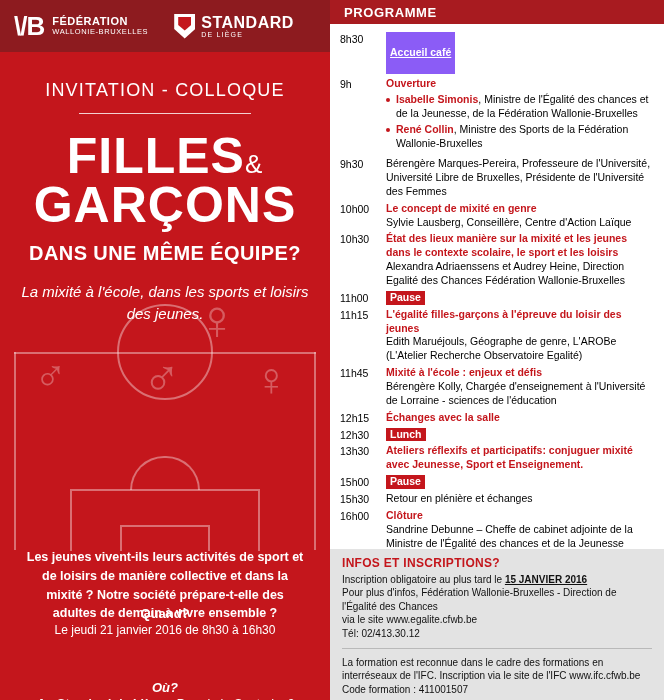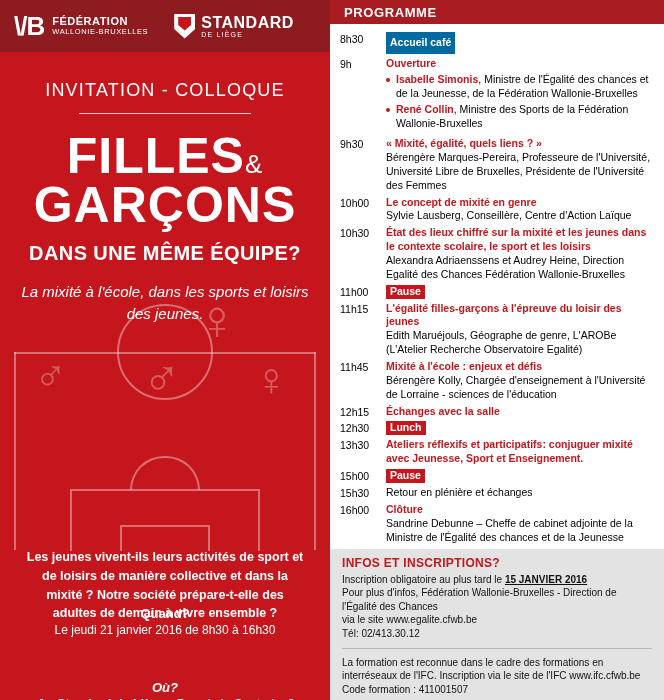--- a/index.html
+++ b/index.html
@@ -221,50 +221,49 @@
       </div>
       <div class="val">4000 Sclessin</div>
     </div>
   </div>
 
   <div class="right">
     <div class="prog-header">PROGRAMME</div>
     <div class="prog-body" id="programme-list">
         <div class="row">
           <div class="time">8h30</div>
-          <div class="entry"><div class="bold" style="background: #0369a1; color: rgb(255, 255, 255); display: inline-block; padding: 4px 4px;">Accueil café</div></div>
+          <div class="entry"><div class="bold" style="background: #8b5cf6; color: rgb(255, 255, 255); display: inline-block; padding: 14px 4px; text-decoration: underline;">Accueil café</div></div>
         </div>
         <div class="row">
           <div class="time">9h</div>
           <div class="entry">
             <div class="hl">Ouverture</div>
             <ul class="bullets">
               <li><span class="hl">Isabelle Simonis</span><span>, Ministre de l'Égalité des chances et de la Jeunesse, de la Fédération Wallonie-Bruxelles</span></li>
               <li><span class="hl">René Collin</span><span>, Ministre des Sports de la Fédération Wallonie-Bruxelles</span></li>
             </ul>
           </div>
         </div>
         <div class="row">
           <div class="time">9h30</div>
           <div class="entry">
-            <div class="hl">« Mixité, égalité, quels liens ? »</div>
             <div>Bérengère Marques-Pereira, Professeure de l'Université, Université Libre de Bruxelles, Présidente de l'Université des Femmes</div>
           </div>
         </div>
         <div class="row">
           <div class="time">10h00</div>
           <div class="entry">
             <div class="hl">Le concept de mixité en genre</div>
             <div>Sylvie Lausberg, Conseillère, Centre d'Action Laïque</div>
           </div>
         </div>
         <div class="row">
           <div class="time">10h30</div>
           <div class="entry">
-            <div class="hl">État des lieux chiffré sur la mixité et les jeunes dans le contexte scolaire, le sport et les loisirs</div>
+            <div class="hl">État des lieux manière sur la mixité et les jeunes dans le contexte scolaire, le sport et les loisirs</div>
             <div>Alexandra Adriaenssens et Audrey Heine, Direction Egalité des Chances Fédération Wallonie-Bruxelles</div>
           </div>
         </div>
         <div class="row">
           <div class="time">11h00</div>
           <div class="entry"><div class="bold" style="background: rgb(196, 22, 28); color: rgb(255, 255, 255); display: inline-block; padding: 0px 4px;">Pause</div></div>
         </div>
         <div class="row">
           <div class="time">11h15</div>
           <div class="entry">

